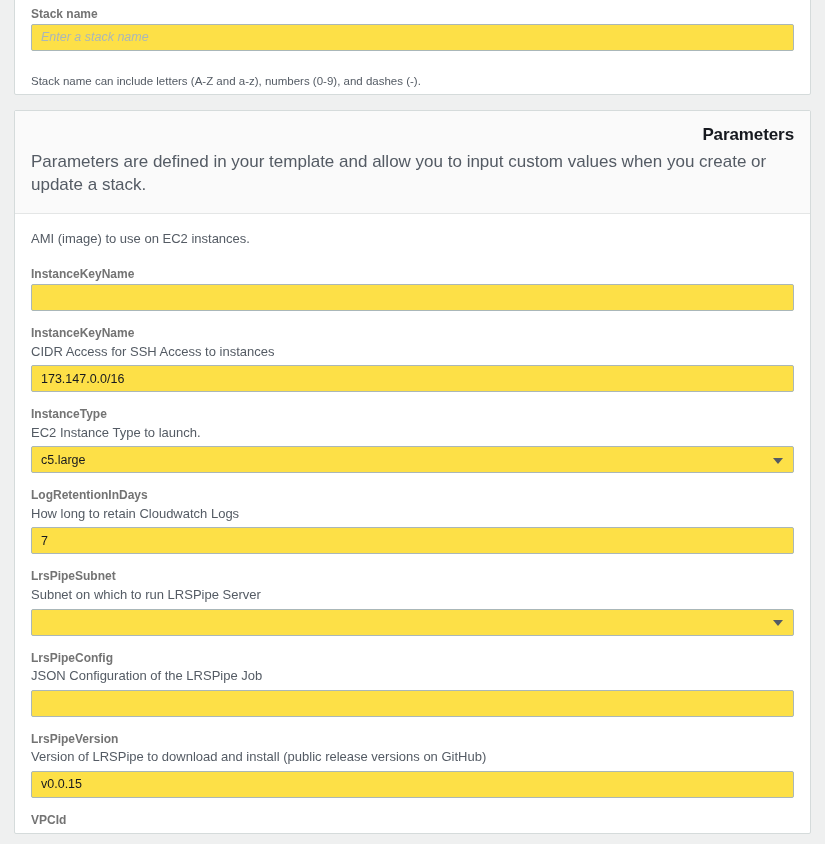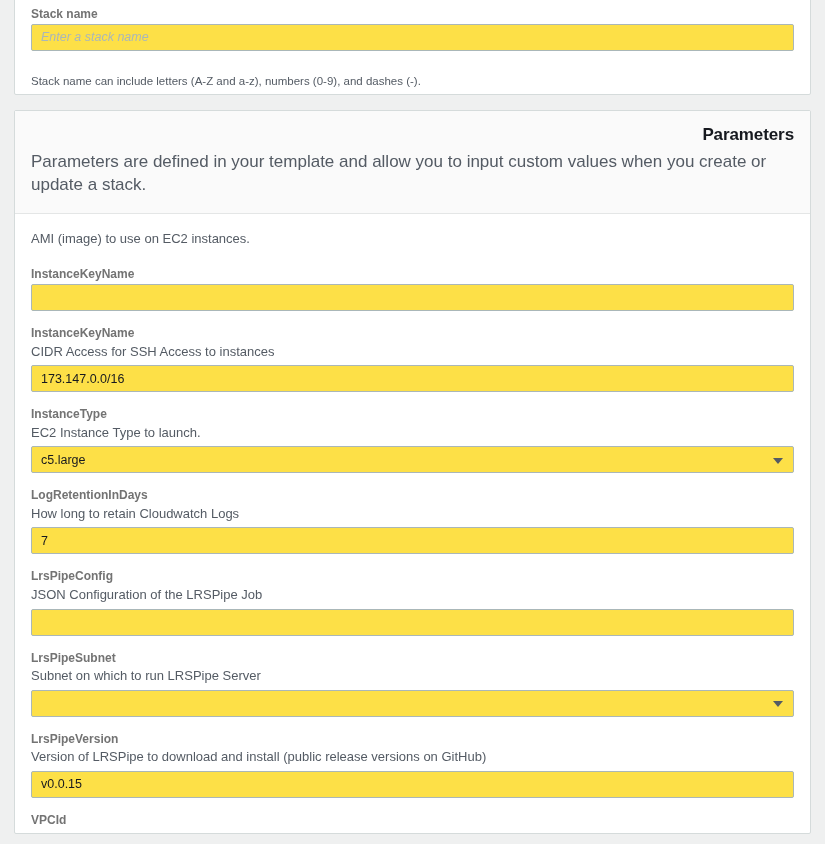--- a/index.html
+++ b/index.html
@@ -158,31 +158,31 @@
             <input type="text" class="input" readonly="" value="c5.large" style="">
             <span class="caret"></span>
           </div>
         </div>
         <div class="field">
           <div class="field-label">LogRetentionInDays</div>
           <div class="field-desc">How long to retain Cloudwatch Logs</div>
           <input type="text" class="input" value="7" style="">
         </div>
         <div class="field">
-          <div class="field-label">LrsPipeConfig</div>
-          <div class="field-desc">JSON Configuration of the LRSPipe Job</div>
-          <input type="text" class="input" value="" style="">
-        </div>
-        <div class="field">
           <div class="field-label">LrsPipeSubnet</div>
           <div class="field-desc">Subnet on which to run LRSPipe Server</div>
           <div class="select-wrap">
             <input type="text" class="input" readonly="" value="" style="">
             <span class="caret"></span>
           </div>
+        </div>
+        <div class="field">
+          <div class="field-label">LrsPipeConfig</div>
+          <div class="field-desc">JSON Configuration of the LRSPipe Job</div>
+          <input type="text" class="input" value="" style="">
         </div>
         <div class="field">
           <div class="field-label">LrsPipeVersion</div>
           <div class="field-desc">Version of LRSPipe to download and install (public release versions on GitHub)</div>
           <input type="text" class="input" value="v0.0.15" style="">
         </div>
         <div class="field">
           <div class="field-label">VPCId</div>
         </div>
       </div>

